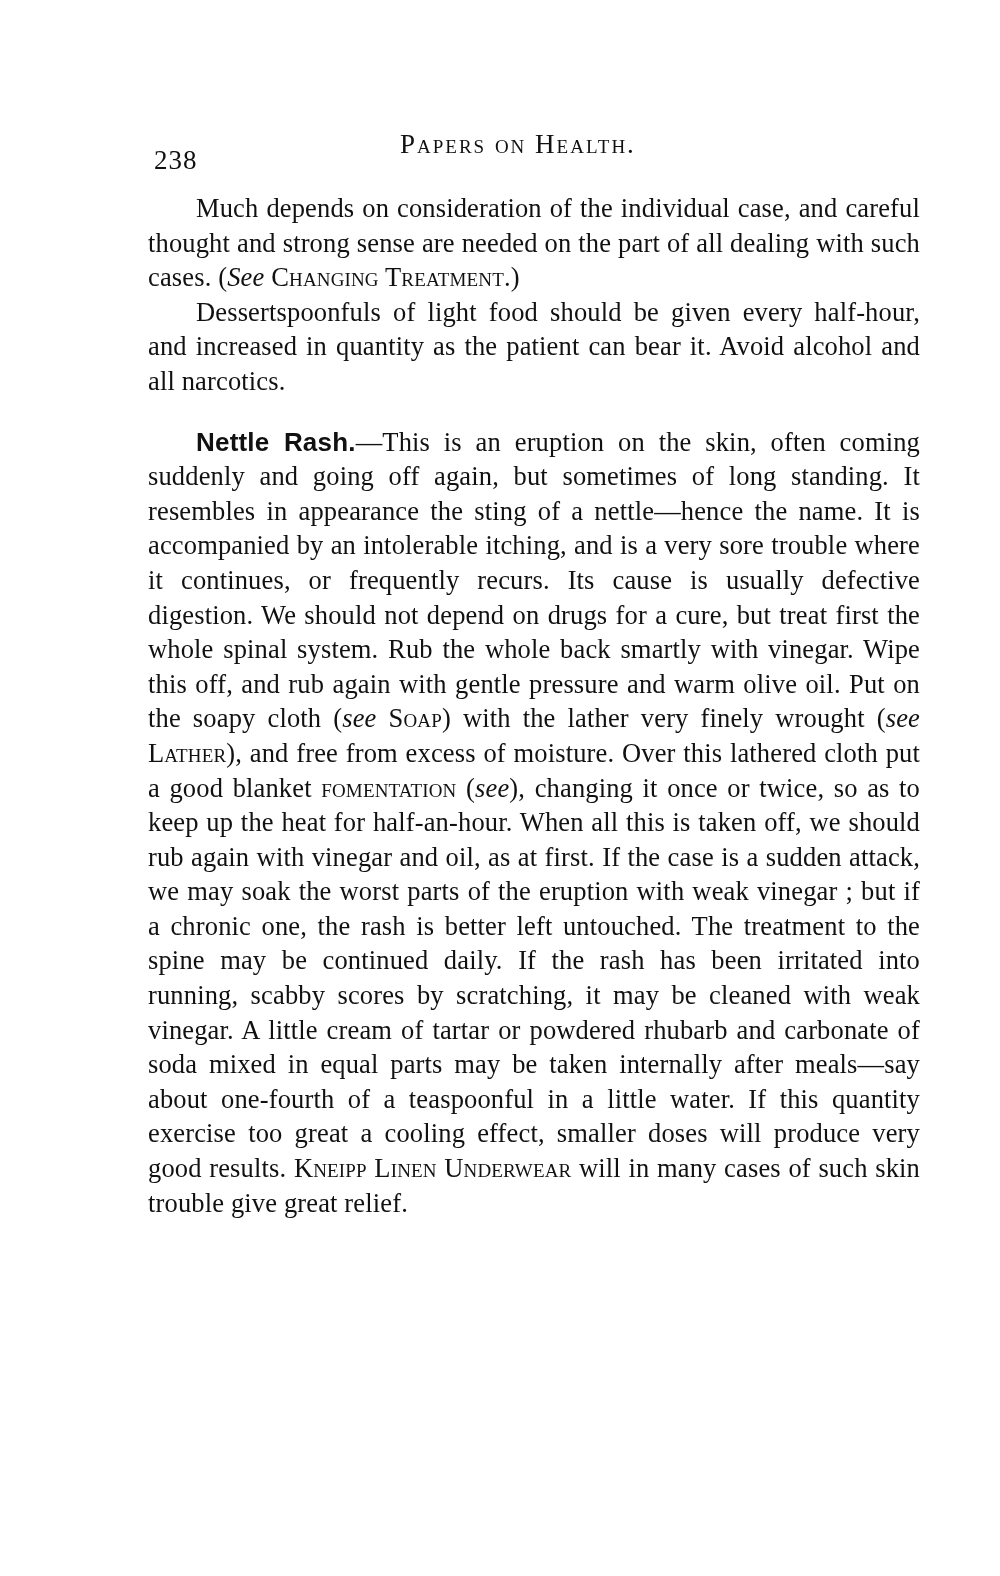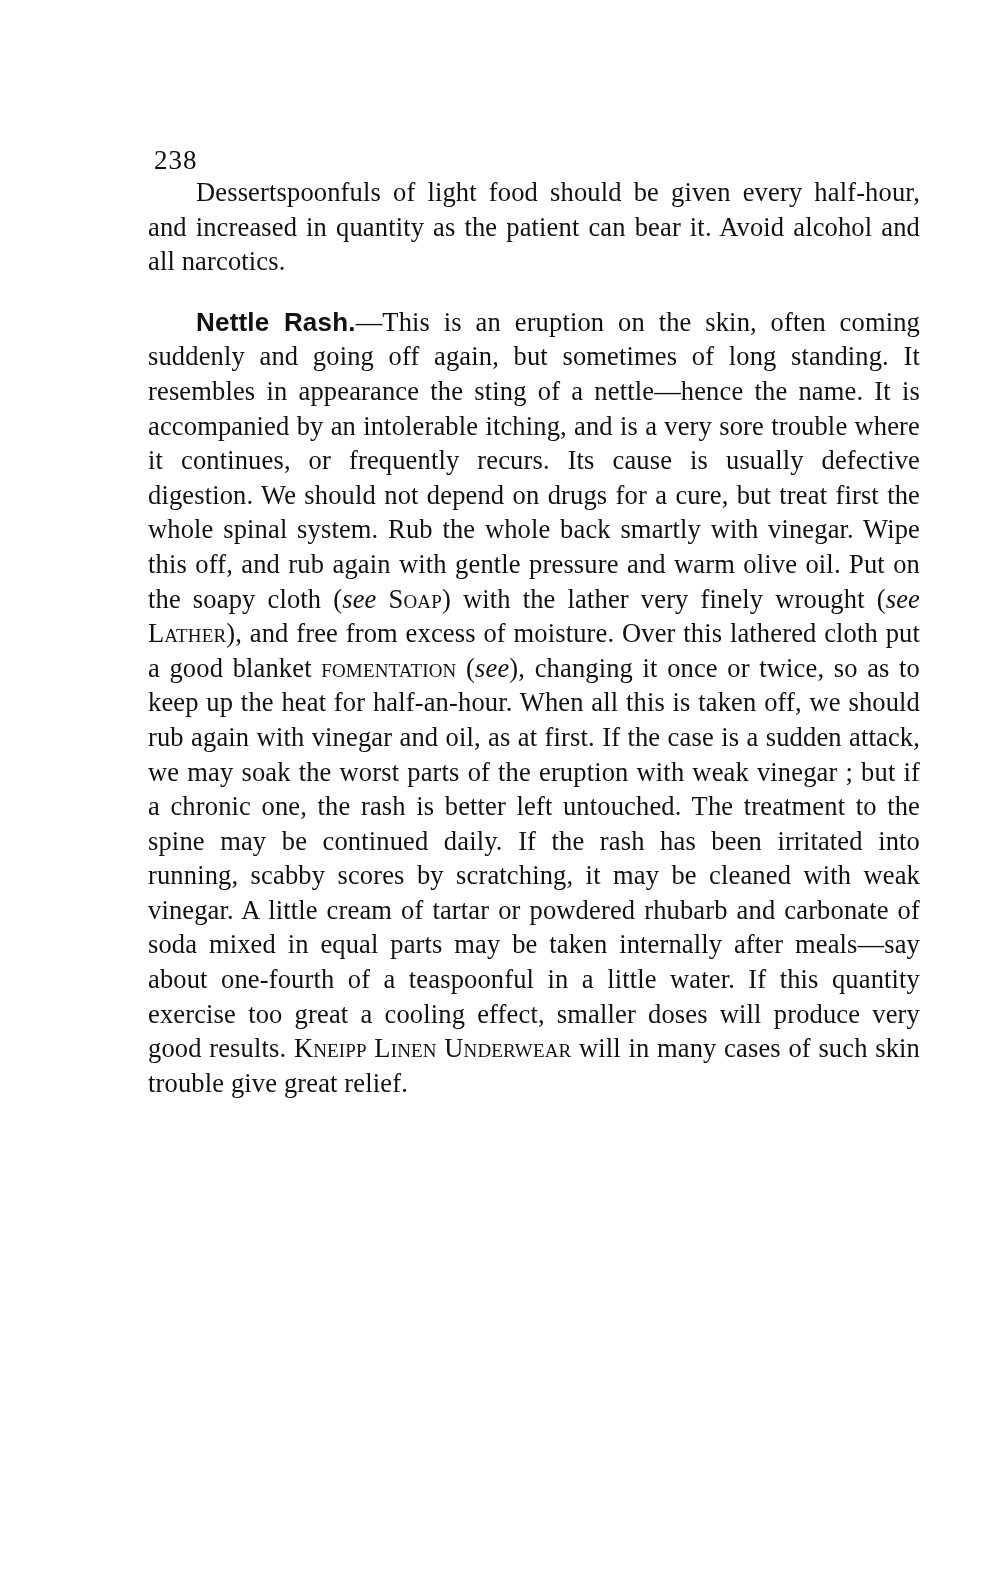--- a/index.html
+++ b/index.html
@@ -45,21 +45,21 @@
       font-size: 26.5px;
       line-height: 34.6px;
       text-align: justify;
       text-indent: 48px;
       letter-spacing: 0.15px;
     }
     .para.first {
       margin-top: 25px;
     }
     .para.second {
-      margin-top: 9px;
+      margin-top: 0;
       font-family: Liberation Serif, serif;
     }
     .entry {
       margin-top: 26px;
     }
     .sc {
       font-variant: small-caps;
     }
     .it {
       font-style: italic;
@@ -71,20 +71,22 @@
       letter-spacing: 0.2px;
     }
   </style>
 </head>
 <body>
 
 <div class="page">
 
   <div class="running-head">
     <span class="page-number">238</span>
+    <span class="running-title">Papers on Health.</span>
   </div>
 
+  <p class="para first"><span>Much depends on consideration of the individual case, and careful thought and strong sense are needed on the part of all dealing with such cases. (</span><span class="it">See</span> <span class="sc">Changing Treatment</span><span>.)</span></p>
 
   <p class="para second">Dessertspoonfuls of light food should be given every half-hour, and increased in quantity as the patient can bear it.  Avoid alcohol and all narcotics.</p>
 
   <p class="para entry"><span class="headword">Nettle Rash.</span><span>—</span><span>This is an eruption on the skin, often coming suddenly and going off again, but sometimes of long standing.  It resembles in appearance the sting of a nettle—hence the name.  It is accompanied by an intolerable itching, and is a very sore trouble where it continues, or frequently recurs.  Its cause is usually defective digestion.  We should not depend on drugs for a cure, but treat first the whole spinal system. Rub the whole back smartly with vinegar.  Wipe this off, and rub again with gentle pressure and warm olive oil.  Put on the soapy cloth (</span><span class="it">see</span> <span class="sc">Soap</span><span>) with the lather very finely wrought (</span><span class="it">see</span> <span class="sc">Lather</span><span>), and free from excess of moisture.  Over this lathered cloth put a good blanket </span><span class="sc">fomentation</span><span> (</span><span class="it">see</span><span>), changing it once or twice, so as to keep up the heat for half-an-hour.  When all this is taken off, we should rub again with vinegar and oil, as at first. If the case is a sudden attack, we may soak the worst parts of the eruption with weak vinegar ;  but if a chronic one, the rash is better left untouched.  The treatment to the spine may be continued daily.  If the rash has been irritated into running, scabby scores by scratching, it may be cleaned with weak vinegar.  A little cream of tartar or powdered rhubarb and carbonate of soda mixed in equal parts may be taken internally after meals—say about one-fourth of a teaspoonful in a little water.  If this quantity exercise too great a cooling effect, smaller doses will produce very good results.  </span><span class="sc">Kneipp Linen Underwear</span><span> will in many cases of such skin trouble give great relief.</span></p>
 
 </div>
 
 </body></html>

